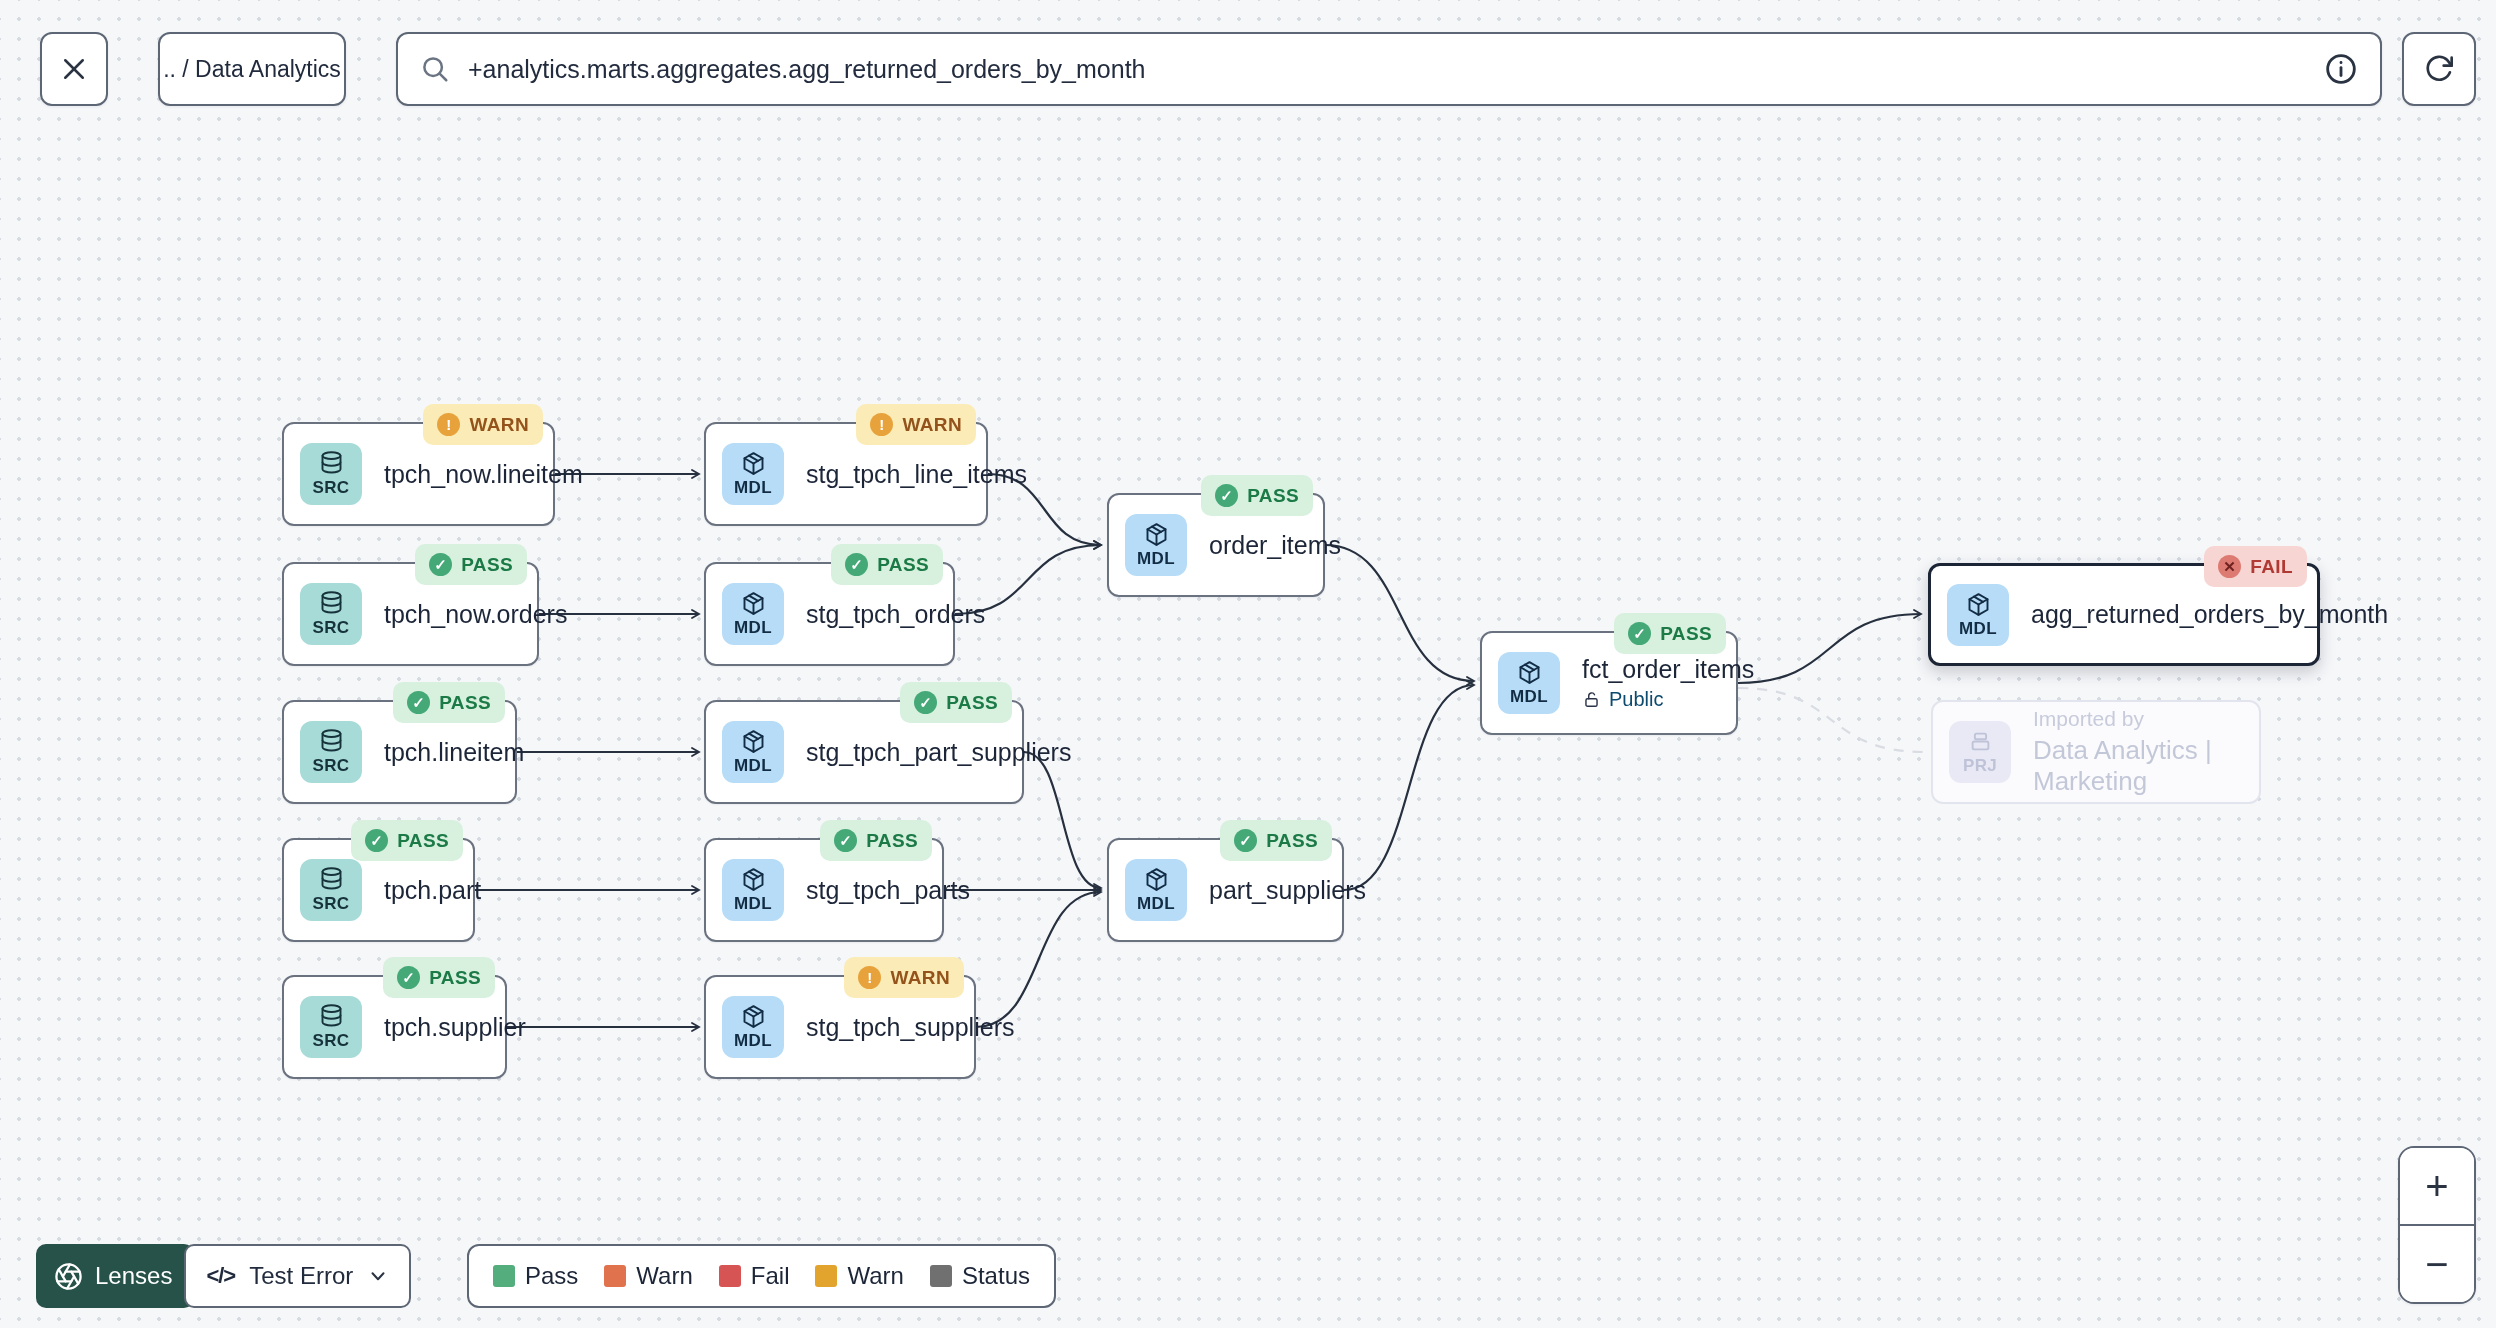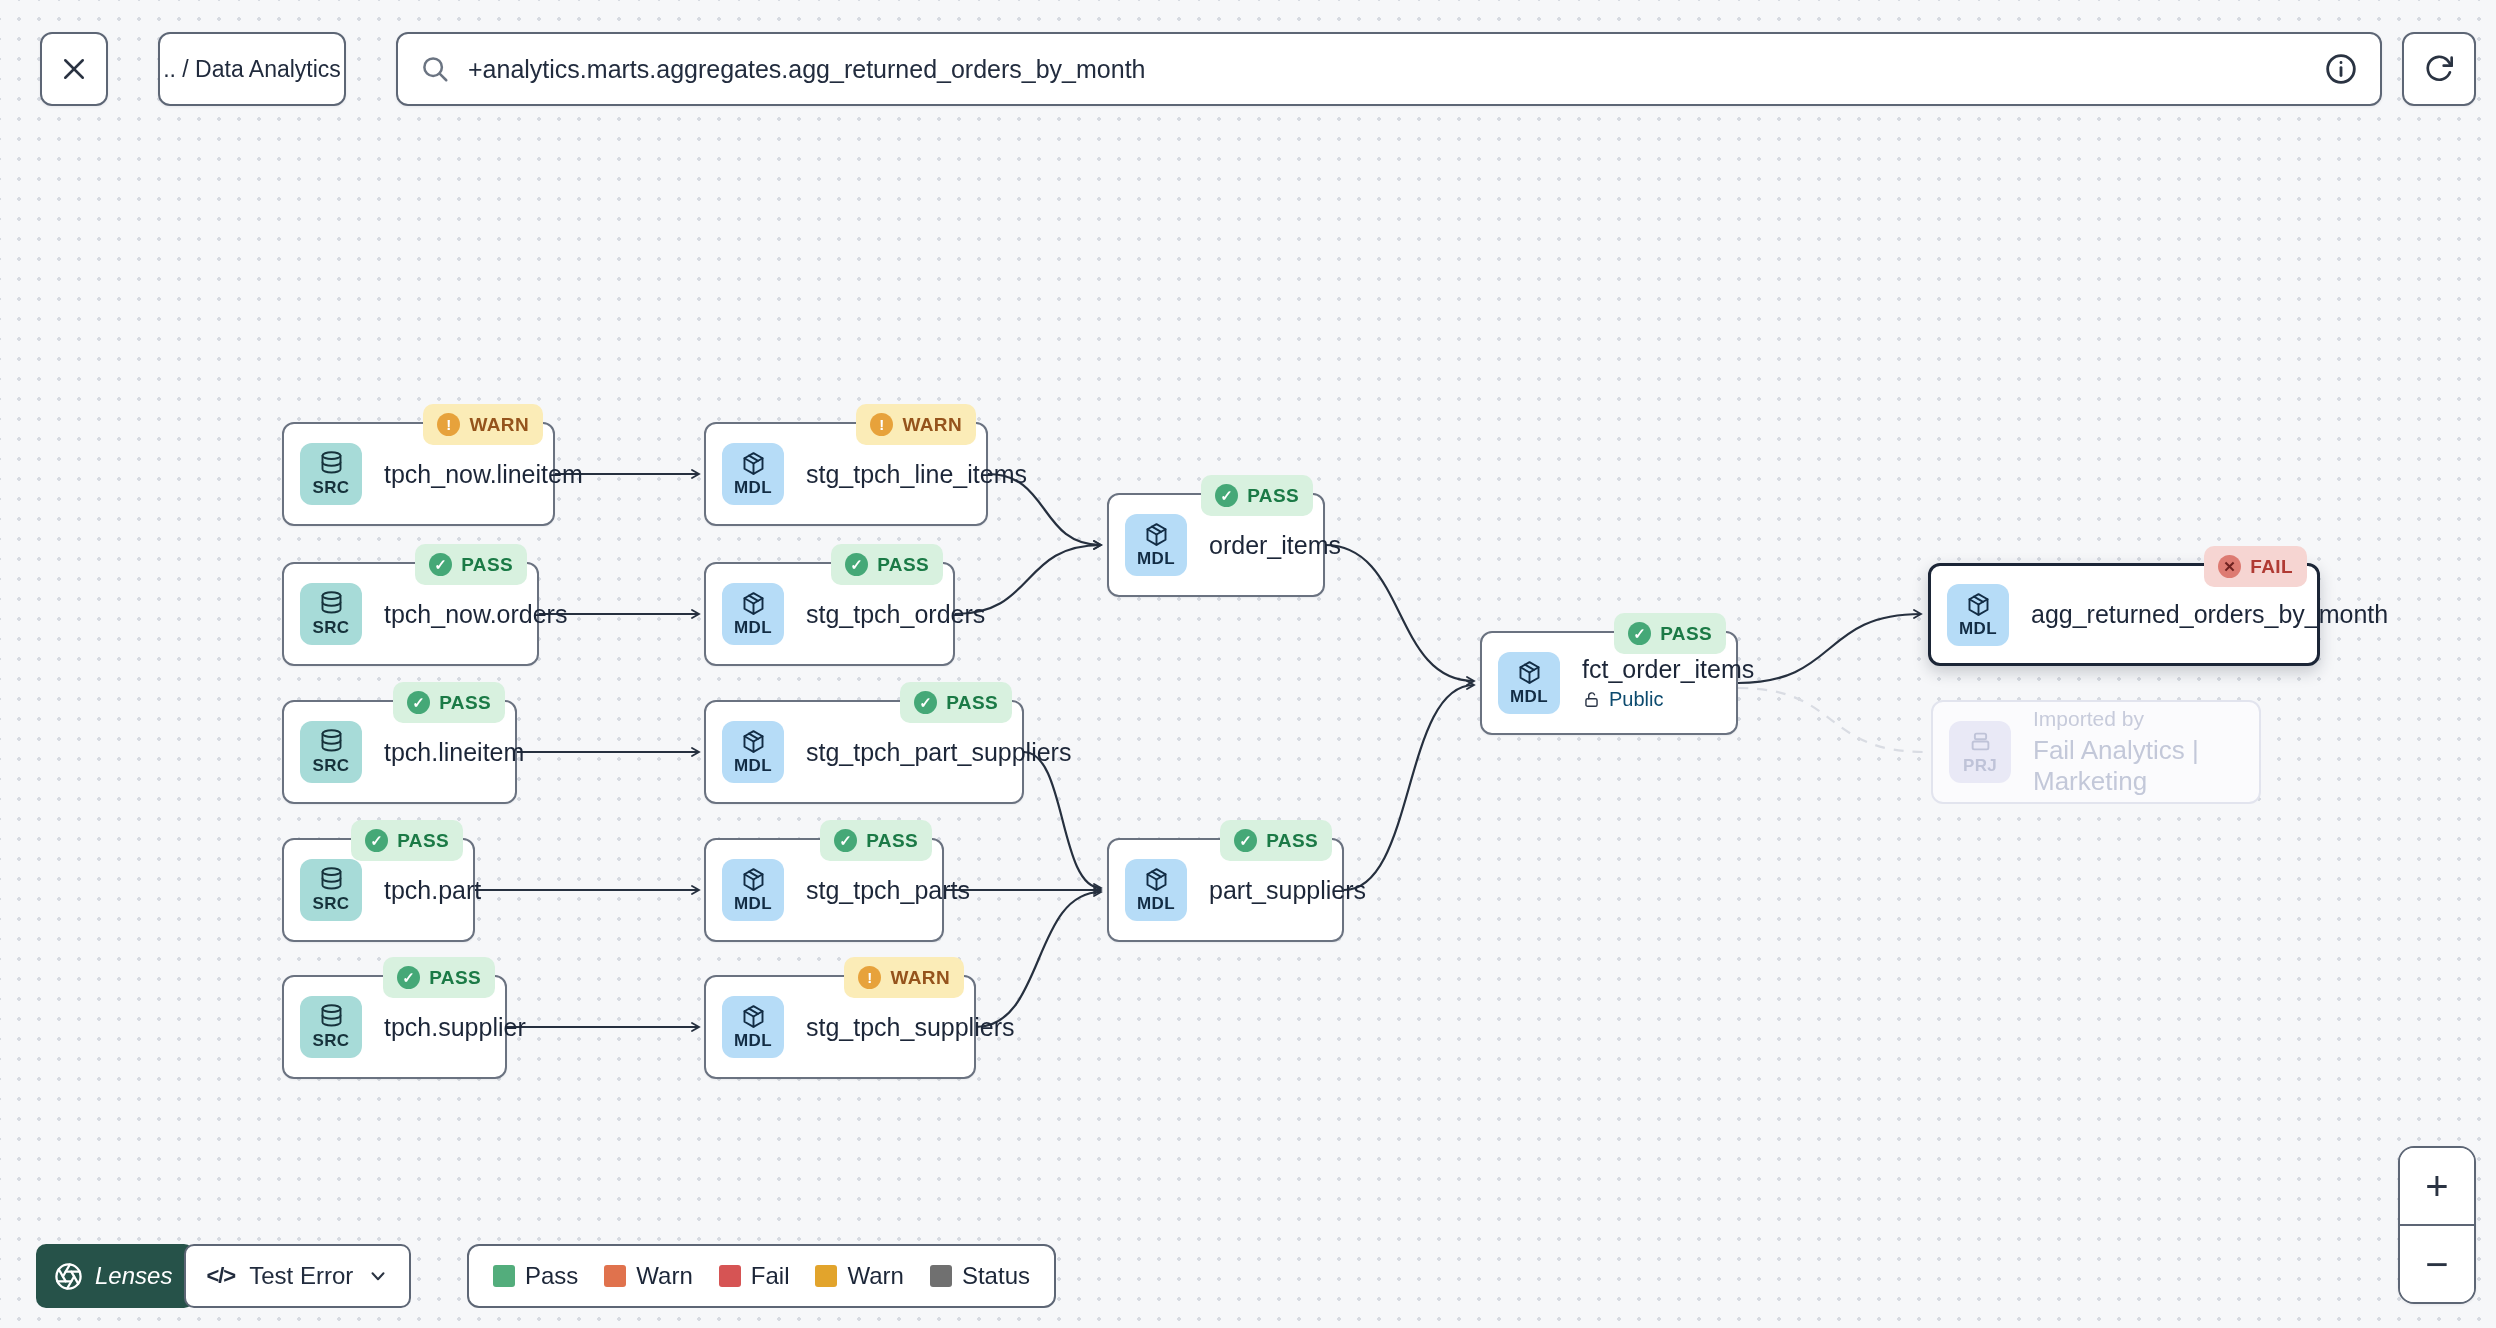--- a/index.html
+++ b/index.html
@@ -71,21 +71,21 @@
     width:23px; height:23px; border-radius:50%;
     display:flex; align-items:center; justify-content:center;
     font-size:15px; font-weight:700;
   }
 
   
   .lenses-group { position:absolute; left:36px; top:1244px; height:64px; display:flex; align-items:stretch; }
   .lenses-btn {
     background:#265249; color:#ffffff; border-radius:10px;
     display:flex; align-items:center; gap:12px; padding:0 22px 0 18px;
-    font-size:24px; cursor:pointer; position:relative; z-index:0;font-style:italic;
+    font-size:24px; cursor:pointer; position:relative; z-index:0;
   }
   .lenses-btn svg { width:29px; height:29px; stroke:#ffffff; fill:none; stroke-width:1.9; stroke-linecap:round; stroke-linejoin:round; }
   .lens-select {
     margin-left:-10px; position:relative; z-index:1;
     background:#ffffff; border:2px solid #5d6675; border-radius:10px;
     display:flex; align-items:center; gap:14px; padding:0 20px;
     font-size:24px; color:#212b3d; cursor:pointer;
   }
   .lens-select .code-glyph { font-weight:600; font-size:22px; letter-spacing:-1px; }
   .lens-select svg { width:22px; height:22px; stroke:#2a3342; fill:none; stroke-width:2.2; stroke-linecap:round; stroke-linejoin:round; }
@@ -429,21 +429,21 @@
           <svg viewBox="0 0 24 24">
             <rect x="7" y="5" width="10" height="5" rx="1.4"></rect>
             <rect x="5" y="12" width="14" height="7" rx="1.4"></rect>
           </svg>
         </span>
         <span>PRJ</span>
       </div>
       <div class="node-texts">
         <div class="node-label">Imported by</div>
         <div class="node-sub">
-          <span>Fail Analytics | Marketing</span>
+          <span>Data Analytics | Marketing</span>
         </div>
       </div>
     </div>
   </div>
 
 <div class="tb-box close-btn">
   <span class="icon">
     <svg width="30" height="30" viewBox="0 0 24 24">
         <line x1="5" y1="5" x2="19" y2="19"></line>
         <line x1="19" y1="5" x2="5" y2="19"></line>

